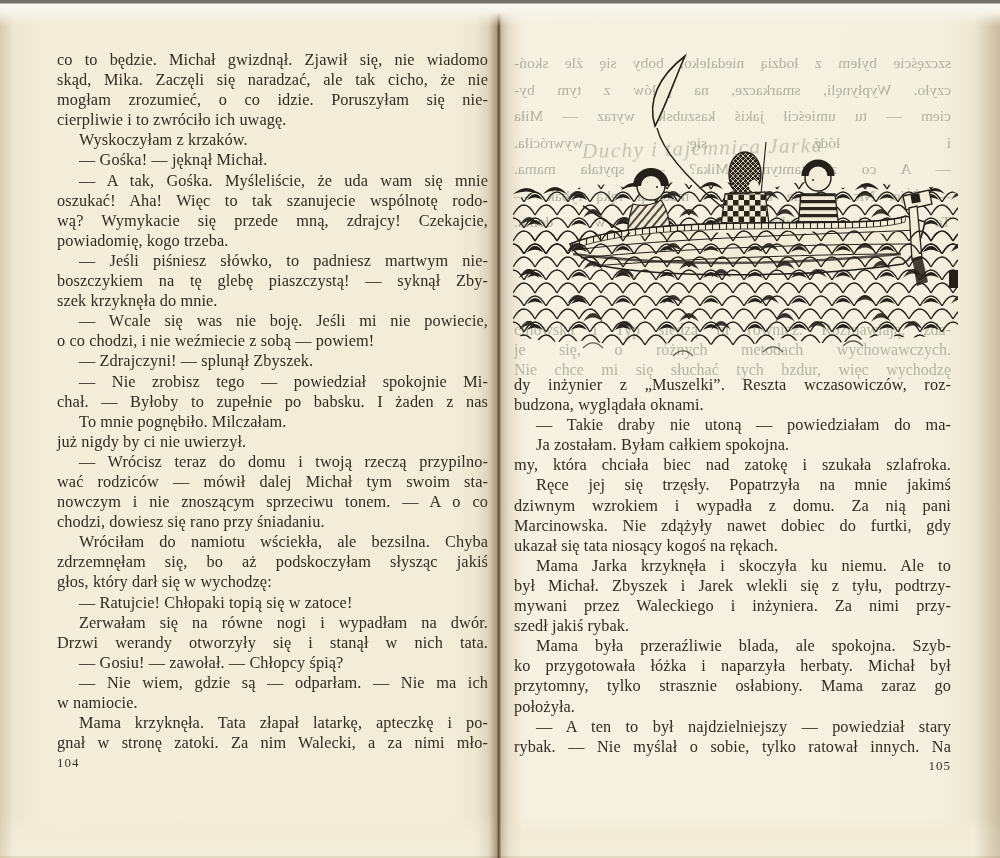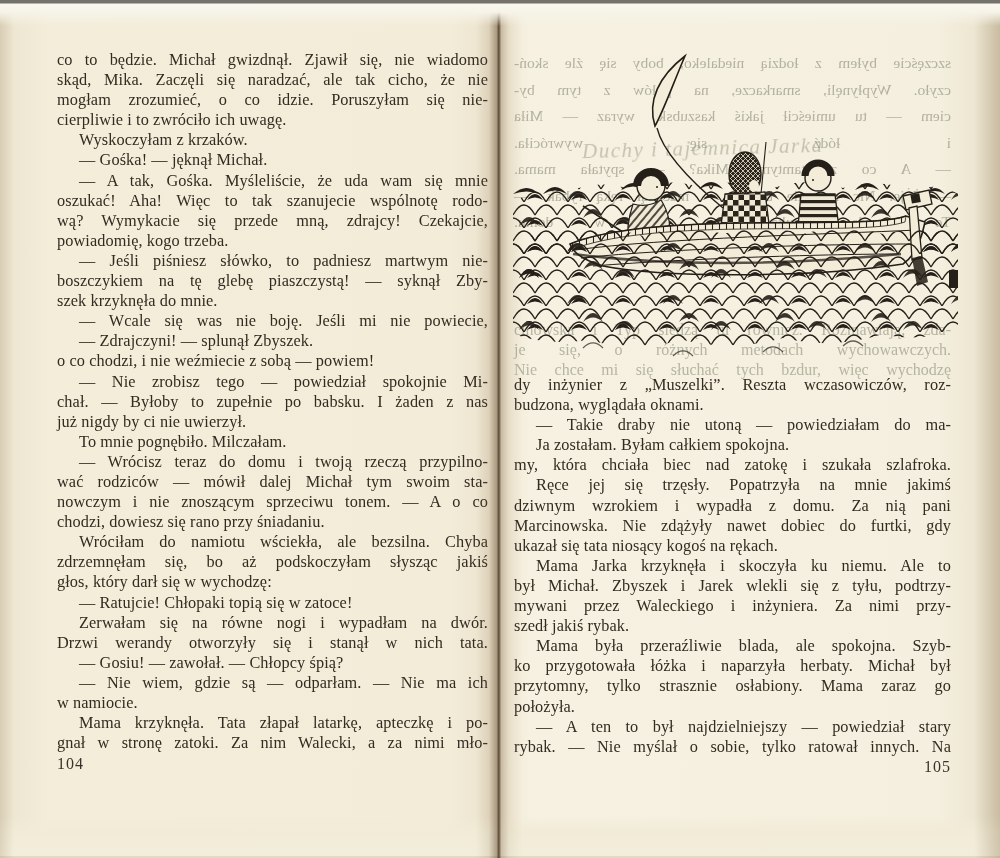--- a/index.html
+++ b/index.html
@@ -31,21 +31,21 @@
   }
   .col{
     position:absolute;z-index:3;color:#332b21;
     font-size:16.3px;line-height:20.1px;letter-spacing:.1px;
   }
   .col-left{left:57px;top:50px;width:431px;}
   .col-right{left:514px;top:375px;width:437px;}
   .line{white-space:normal;}
   .line.just{text-align:justify;text-align-last:justify;}
   .line.ind{text-indent:22px;}
-  .pagenum{position:absolute;z-index:3;color:#3a322a;font-size:16px;letter-spacing:1px;}
+  .pagenum{position:absolute;z-index:3;color:#3a322a;font-size:13px;letter-spacing:1px;}
   .pagenum-left{left:57px;top:755px;}
   .pagenum-right{left:514px;top:758px;width:437px;text-align:right;}
   .ghost{position:absolute;z-index:1;color:rgba(122,128,106,.55);filter:blur(.4px);}
   .ghost-top{left:514px;top:50px;width:437px;transform:scaleX(-1);
     font-size:15.5px;line-height:26.5px;}
   .ghost-top .gline{text-align:justify;text-align-last:justify;}
   .ghost-mid{left:514px;top:320px;width:437px;font-size:16px;line-height:20px;color:rgba(118,124,102,.5);}
   .ghost-mid .gline{text-align:justify;text-align-last:justify;}
   .ghost-title{
     position:absolute;left:582px;top:136px;z-index:1;
@@ -183,26 +183,26 @@
       <div class="line ind">Wyskoczyłam z krzaków.</div>
       <div class="line ind">— Gośka! — jęknął Michał.</div>
       <div class="line just ind">— A tak, Gośka. Myśleliście, że uda wam się mnie</div>
       <div class="line just">oszukać! Aha! Więc to tak szanujecie wspólnotę rodo-</div>
       <div class="line just">wą? Wymykacie się przede mną, zdrajcy! Czekajcie,</div>
       <div class="line">powiadomię, kogo trzeba.</div>
       <div class="line just ind">— Jeśli piśniesz słówko, to padniesz martwym nie-</div>
       <div class="line just">boszczykiem na tę glebę piaszczystą! — syknął Zby-</div>
       <div class="line">szek krzyknęła do mnie.</div>
       <div class="line just ind">— Wcale się was nie boję. Jeśli mi nie powiecie,</div>
+      <div class="line">o co chodzi, i nie weźmiecie z sobą — powiem!</div>
       <div class="line ind">— Zdrajczyni! — splunął Zbyszek.</div>
-      <div class="line">o co chodzi, i nie weźmiecie z sobą — powiem!</div>
       <div class="line just ind">— Nie zrobisz tego — powiedział spokojnie Mi-</div>
       <div class="line just">chał. — Byłoby to zupełnie po babsku. I żaden z nas</div>
+      <div class="line ind">To mnie pognębiło. Milczałam.</div>
       <div class="line">już nigdy by ci nie uwierzył.</div>
-      <div class="line ind">To mnie pognębiło. Milczałam.</div>
       <div class="line just ind">— Wrócisz teraz do domu i twoją rzeczą przypilno-</div>
       <div class="line just">wać rodziców — mówił dalej Michał tym swoim sta-</div>
       <div class="line just">nowczym i nie znoszącym sprzeciwu tonem. — A o co</div>
       <div class="line">chodzi, dowiesz się rano przy śniadaniu.</div>
       <div class="line just ind">Wróciłam do namiotu wściekła, ale bezsilna. Chyba</div>
       <div class="line just">zdrzemnęłam się, bo aż podskoczyłam słysząc jakiś</div>
       <div class="line">głos, który darł się w wychodzę:</div>
       <div class="line ind">— Ratujcie! Chłopaki topią się w zatoce!</div>
       <div class="line just ind">Zerwałam się na równe nogi i wypadłam na dwór.</div>
       <div class="line just">Drzwi werandy otworzyły się i stanął w nich tata.</div>

